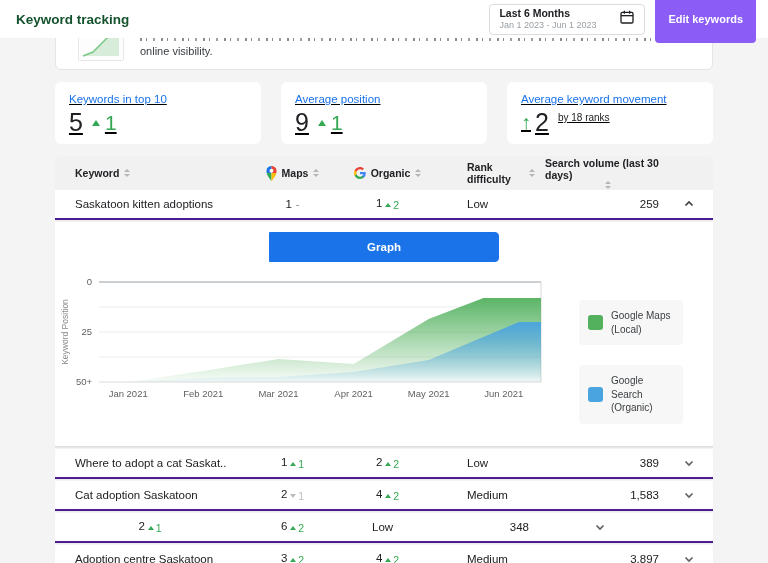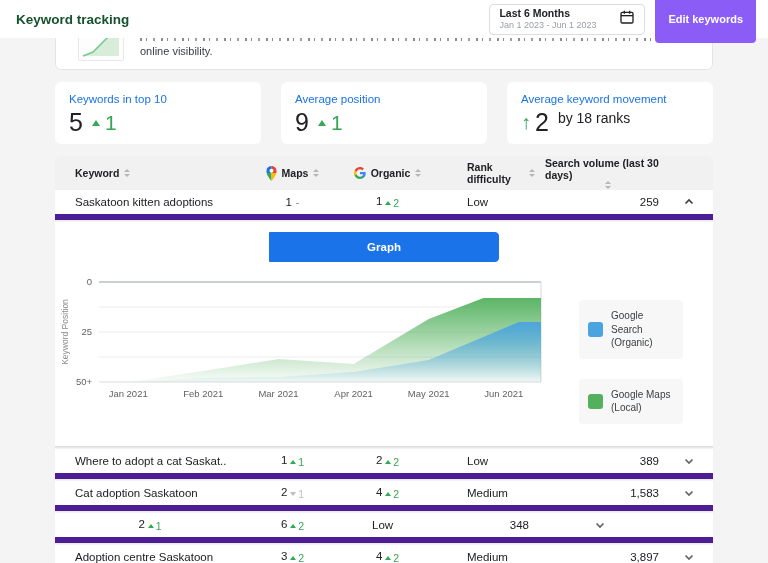--- a/index.html
+++ b/index.html
@@ -27,49 +27,49 @@
                 display:flex; padding:6px 18px 10px 22px; overflow:hidden; }
   .thumb { width:46px; height:40px; border:1px solid #e8e8e8; border-radius:2px; background:#fdfdfd; flex:none; }
   .intro-text { margin-left:16px; margin-top:6px; flex:1; }
   .clipped-line { height:14px; position:relative; }
   .clipped-line:after { content:""; position:absolute; left:0; right:10px; bottom:0; height:3px;
      background:repeating-linear-gradient(90deg,#6b6f73 0 2px,transparent 2px 6px,#6b6f73 6px 7px,
      transparent 7px 13px,#85898d 13px 15px,transparent 15px 21px); opacity:.8; }
   .intro-line2 { font-size:11px; color:#3c4043; margin-top:4px; }
 
   
-  .stats-row { display:grid; grid-template-columns:1fr 1fr 1fr; gap:20px; margin-top:12px; }
+  .stats-row { display:grid; grid-template-columns:1fr 1fr 1fr; gap:20px; margin-top:12px;text-decoration:underline; }
   .stat-card { background:#fff; border-radius:6px; height:62px; padding:11px 14px; }
   .stat-label { font-size:11.5px; color:#1a73e8; }
   .stat-value-row { display:flex; align-items:center; margin-top:3px; }
   .stat-num { font-size:25px; color:#202124; }
   .stat-delta { display:flex; align-items:center; margin-left:9px; color:#34a853; }
   .stat-delta .num { font-size:21px; margin-left:5px; }
   .tri { display:inline-block; width:0; height:0; }
   .tri.up-lg { border-left:4px solid transparent; border-right:4px solid transparent; border-bottom:6px solid #34a853; }
   .up-arrow { font-size:20px; color:#34a853; font-weight:bold; margin-right:4px; }
-  .stat-suffix { font-size:14px; color:#202124; margin-left:9px; margin-bottom:10px; }
+  .stat-suffix { font-size:10px; color:#202124; margin-left:9px; margin-bottom:10px; }
 
   
   .table-wrap { margin-top:12px; }
   .tgrid { display:grid; grid-template-columns:190px 95px 95px 100px 130px 48px; align-items:center; }
   .thead { background:#f1f1f1; border-radius:6px 6px 0 0; height:34px; font-size:10.5px; font-weight:bold;
            color:#202124; }
   .th { display:flex; align-items:center; cursor:pointer; }
   .th.c1 { padding-left:20px; }
   .th.c2,.th.c3 { justify-content:center; }
   .th.c4 { padding-left:32px; }
   .th.c5 { padding-left:10px;flex-direction:column; }
   .sort { display:inline-flex; flex-direction:column; margin-left:5px; gap:2px; }
   .sort i { width:0; height:0; border-left:3px solid transparent; border-right:3px solid transparent; }
   .sort .su { border-bottom:3px solid #b6b6b6; }
   .sort .sd { border-top:3px solid #b6b6b6; }
   .th .gicon { margin-right:5px; display:inline-flex; }
 
-  .trow { background:#fff; height:30px; font-size:11.5px; color:#202124; border-bottom:6px solid #4c1d95;
+  .trow { background:#fff; height:30px; font-size:11.5px; color:#202124; border-bottom:2px solid #4c1d95;
           margin-bottom:2px; box-shadow:0 1px 1px rgba(0,0,0,.04); cursor:pointer; }
   .trow .c1 { padding-left:20px; }
   .trow .c2,.trow .c3 { text-align:center; }
   .trow .c4 { padding-left:32px; }
   .trow .c5 { text-align:right; padding-right:6px; }
   .trow .c6 { text-align:center; }
   .cellval { display:inline-flex; align-items:baseline; }
   .delta { font-size:10.5px; margin-left:3px; display:inline-flex; align-items:center; }
   .delta.green { color:#34a853; }
   .delta.gray { color:#bdbdbd; }
@@ -257,27 +257,27 @@
                 <text x="69.172" y="125" text-anchor="middle" font-size="9.5" fill="#616161" font-family="Liberation Sans, sans-serif">Jan 2021</text>
                 <text x="144.312" y="125" text-anchor="middle" font-size="9.5" fill="#616161" font-family="Liberation Sans, sans-serif">Feb 2021</text>
                 <text x="219.452" y="125" text-anchor="middle" font-size="9.5" fill="#616161" font-family="Liberation Sans, sans-serif">Mar 2021</text>
                 <text x="294.59200000000004" y="125" text-anchor="middle" font-size="9.5" fill="#616161" font-family="Liberation Sans, sans-serif">Apr 2021</text>
                 <text x="369.73199999999997" y="125" text-anchor="middle" font-size="9.5" fill="#616161" font-family="Liberation Sans, sans-serif">May 2021</text>
                 <text x="444.87200000000007" y="125" text-anchor="middle" font-size="9.5" fill="#616161" font-family="Liberation Sans, sans-serif">Jun 2021</text>
                 <text transform="rotate(-90)" x="-60" y="9" text-anchor="middle" font-size="8.5" fill="#8a8a8a" font-family="Liberation Sans, sans-serif">Keyword Position</text>
               </svg>
       <div class="legend-col" id="legend-col">
   <div class="legend-item">
+    <span class="legend-swatch" style="background: rgb(83, 177, 94);"></span>
+    <span class="legend-label">Google Maps<br>(Local)</span>
+  </div>
+
+  <div class="legend-item">
     <span class="legend-swatch" style="background: rgb(74, 164, 224);"></span>
     <span class="legend-label">Google Search<br>(Organic)</span>
-  </div>
-
-  <div class="legend-item">
-    <span class="legend-swatch" style="background: rgb(83, 177, 94);"></span>
-    <span class="legend-label">Google Maps<br>(Local)</span>
   </div>
 </div>
     </div>
   </div>
   <div class="tgrid trow">
     <div class="c1">Where to adopt a cat Saskat..</div>
     <div class="c2"><span class="cellval">
                 <span class="rank">1</span>
                 <span class="delta green"><span class="tri up-sm"></span>1</span>
               </span></div>

